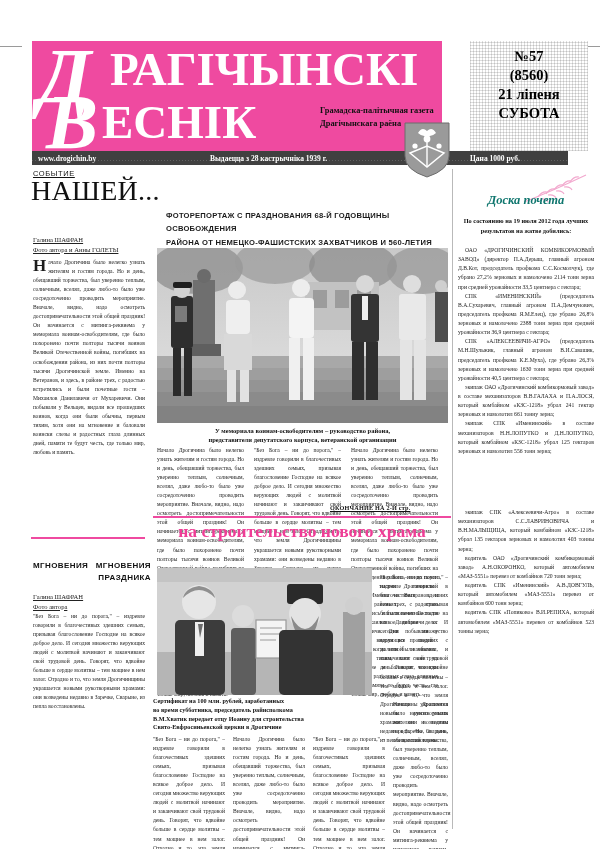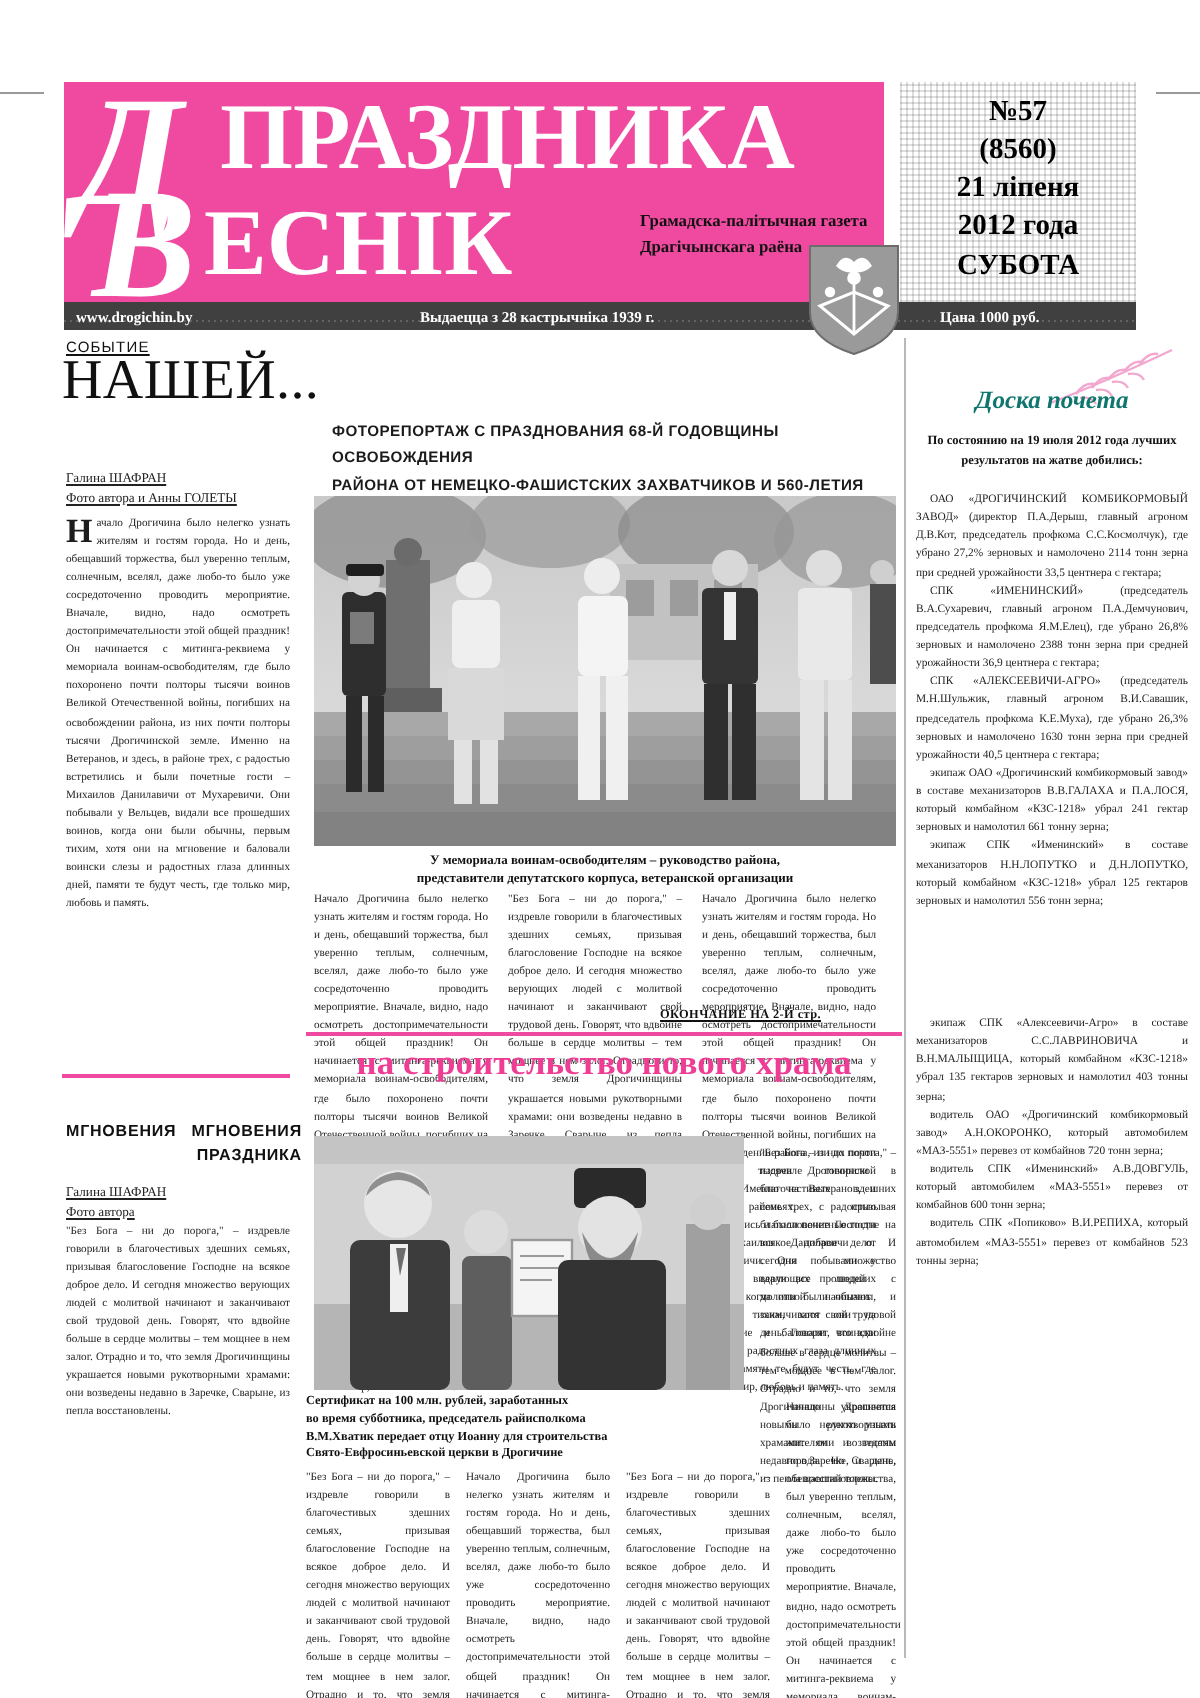--- a/index.html
+++ b/index.html
@@ -29,21 +29,21 @@
     position:absolute;left:70px;top:58px;font-family:"Liberation Serif",serif;
     font-weight:bold;font-size:47px;color:#ffffff;line-height:1;letter-spacing:0px;
   }
   .mast-sub{
     position:absolute;left:288px;top:64px;width:125px;color:#111;
     font-family:"Liberation Serif",serif;font-size:8.4px;font-weight:bold;line-height:1.5;
   }
 
   
   .issuebox{
-    position:absolute;left:450px;top:41px;width:118px;height:110px;
+    position:absolute;left:470px;top:41px;width:118px;height:110px;
     background:#ffffff;
     background-image:
       repeating-linear-gradient(0deg, rgba(0,0,0,.13) 0 1px, transparent 1px 3px),
       repeating-linear-gradient(90deg, rgba(0,0,0,.13) 0 1px, transparent 1px 3px);
     text-align:center;font-weight:bold;font-size:14.5px;line-height:1.32;
     padding-top:6px;box-sizing:border-box;color:#000;
   }
   .issuebox div{white-space:nowrap;}
 
   
@@ -178,34 +178,33 @@
 
 <div class="page">
 
   <div class="edge-mark" style="left:0;top:46px;"></div>
   <div class="edge-mark" style="left:578px;top:46px;"></div>
 
   <div class="masthead">
     <div class="mast-letters">
       <div class="mast-D">Д</div>
       <div class="mast-V">В</div>
-      <div class="mast-word1">ПРАЗДНИКА</div>
+      <div class="mast-word1">РАГІЧЫНСКІ</div>
       <div class="mast-word2">ЕСНІК</div>
     </div>
     <div class="mast-sub">
       <div>Грамадска-палітычная газета</div>
       <div>Драгічынскага раёна</div>
     </div>
   </div>
 
   <div class="issuebox">
     <div>№57</div>
     <div>(8560)</div>
     <div>21 ліпеня</div>
-    <div>2012 года</div>
     <div>СУБОТА</div>
   </div>
 
   <div class="mastbar">
     <div class="dots"></div>
     <span class="mb-url">www.drogichin.by</span>
     <span class="mb-mid">Выдаецца з 28 кастрычніка 1939 г.</span>
     <span class="mb-price">Цана 1000 руб.</span>
   </div>
 

